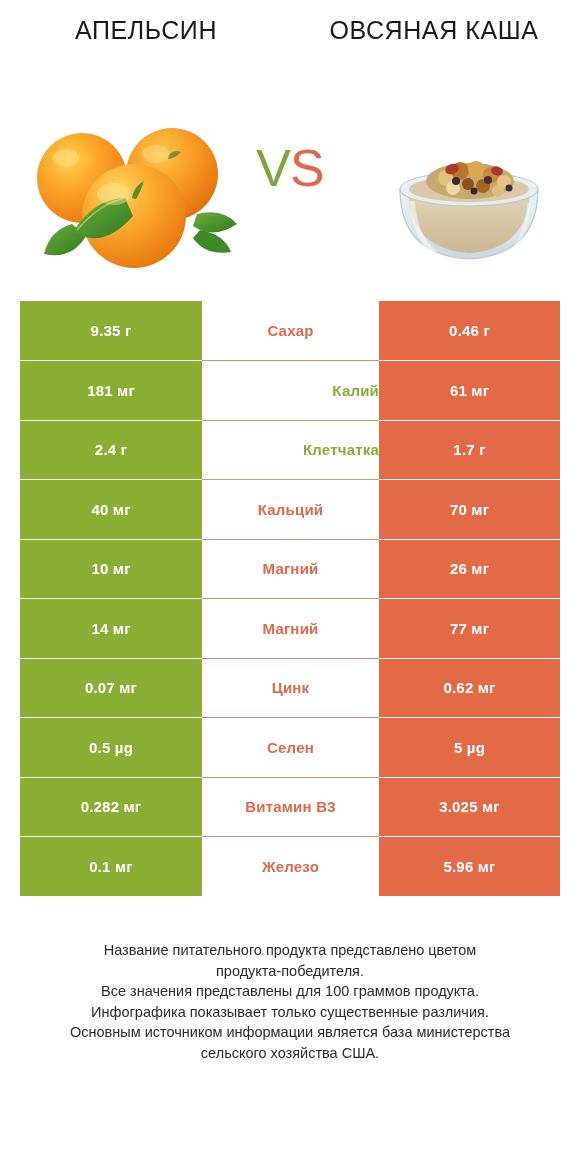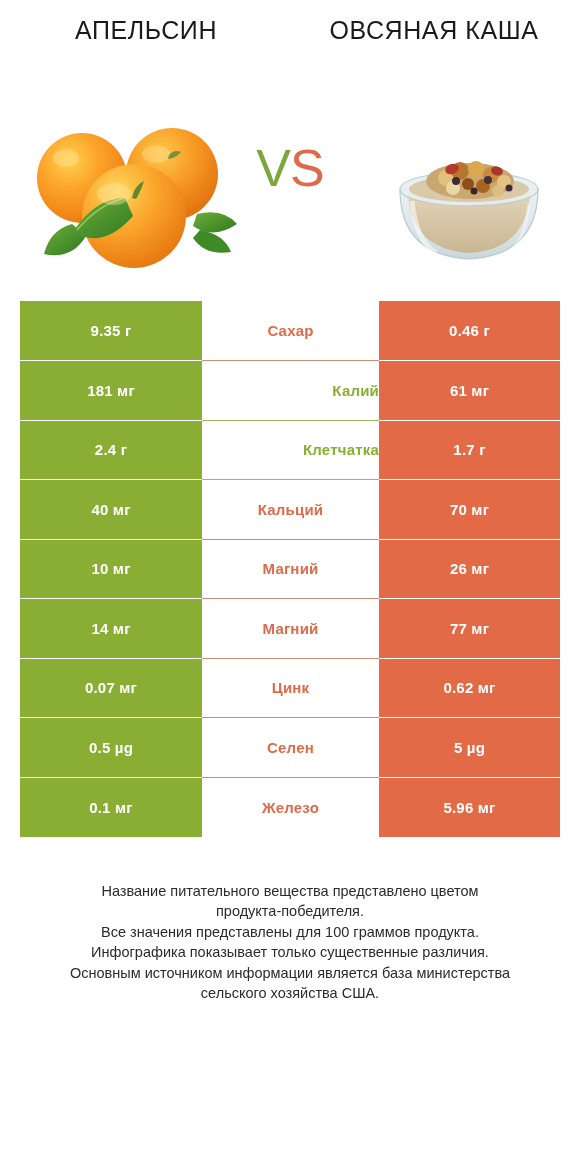--- a/index.html
+++ b/index.html
@@ -273,27 +273,32 @@
         <td class="val-left">0.07 мг</td>
         <td class="nutrient">Цинк</td>
         <td class="val-right">0.62 мг</td>
       </tr>
       <tr class="win-right">
         <td class="val-left">0.5 µg</td>
         <td class="nutrient">Селен</td>
         <td class="val-right">5 µg</td>
       </tr>
       <tr class="win-right">
+        <td class="val-left">0.282 мг</td>
+        <td class="nutrient">Витамин B3</td>
+        <td class="val-right">3.025 мг</td>
+      </tr>
+      <tr class="win-right">
         <td class="val-left">0.1 мг</td>
         <td class="nutrient">Железо</td>
         <td class="val-right">5.96 мг</td>
       </tr>
     </tbody>
 </table>
 
 <div class="footer">
-  <p>Название питательного вещества представлено цветом</p>
+  <p>Название питательного продукта представлено цветом</p>
   <p>продукта-победителя.</p>
   <p>Все значения представлены для 100 граммов продукта.</p>
   <p>Инфографика показывает только существенные различия.</p>
   <p>Основным источником информации является база министерства</p>
   <p>сельского хозяйства США.</p>
 </div>
 
 </body></html>

